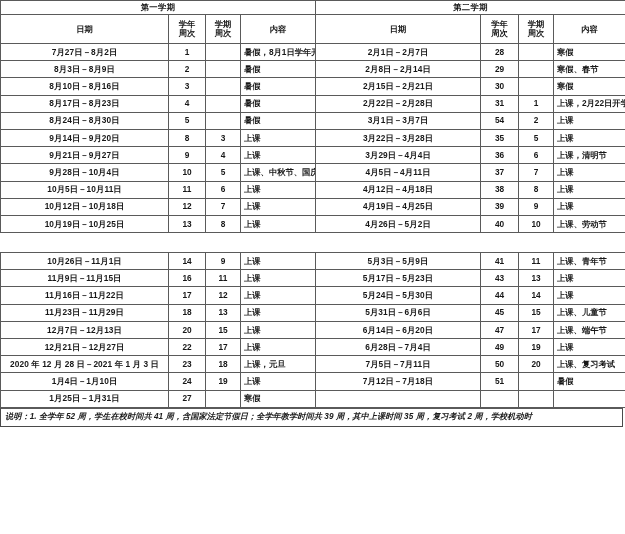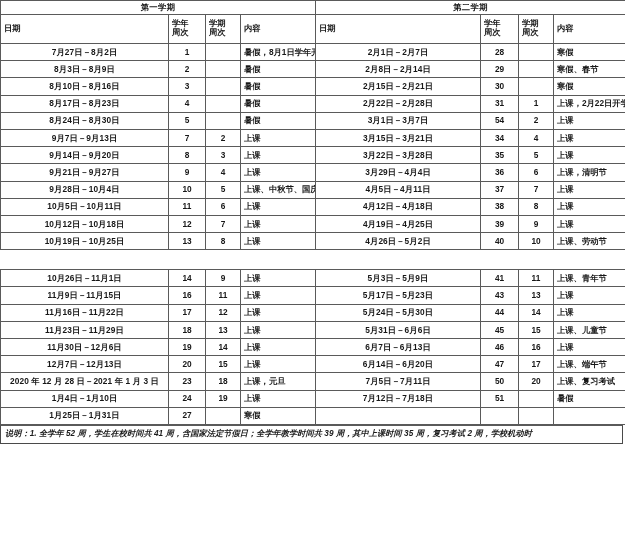--- a/index.html
+++ b/index.html
@@ -54,25 +54,24 @@
 
   .sem-title {
     height: 13px;
     text-align: center;
     font-size: 8.6px;
     letter-spacing: 0.4px;
   }
 
   .hd {
     height: 28px;
-    text-align: left;
+    text-align: center;
     font-size: 8.6px;
     line-height: 1.25;
     white-space: normal;
-    font-family: Liberation Serif, serif;
   }
 
   .row td { height: 16.2px; }
   .cell-date { text-align: center; padding-left: 4px; letter-spacing: 0.1px; }
   .cell-num  { text-align: center; font-size: 8.1px; }
   .cell-ct   { text-align: left; padding-left: 5px; }
   .cell-empty { }
 
   .gap {
     height: 19px;
@@ -183,30 +182,20 @@
           <td class="cell-date">8月24日－8月30日</td>
           <td class="cell-num">5</td>
           <td class="cell-num cell-empty"></td>
           <td class="cell-ct">暑假</td>
           <td class="cell-date">3月1日－3月7日</td>
           <td class="cell-num">54</td>
           <td class="cell-num">2</td>
           <td class="cell-ct">上课</td>
         </tr>
         <tr class="row">
-          <td class="cell-date">9月7日－9月13日</td>
-          <td class="cell-num">7</td>
-          <td class="cell-num">2</td>
-          <td class="cell-ct">上课</td>
-          <td class="cell-date">3月15日－3月21日</td>
-          <td class="cell-num">34</td>
-          <td class="cell-num">4</td>
-          <td class="cell-ct">上课</td>
-        </tr>
-        <tr class="row">
           <td class="cell-date">9月14日－9月20日</td>
           <td class="cell-num">8</td>
           <td class="cell-num">3</td>
           <td class="cell-ct">上课</td>
           <td class="cell-date">3月22日－3月28日</td>
           <td class="cell-num">35</td>
           <td class="cell-num">5</td>
           <td class="cell-ct">上课</td>
         </tr>
         <tr class="row">
@@ -310,38 +299,38 @@
           <td class="cell-date">11月23日－11月29日</td>
           <td class="cell-num">18</td>
           <td class="cell-num">13</td>
           <td class="cell-ct">上课</td>
           <td class="cell-date">5月31日－6月6日</td>
           <td class="cell-num">45</td>
           <td class="cell-num">15</td>
           <td class="cell-ct">上课、儿童节</td>
         </tr>
         <tr class="row">
-          <td class="cell-date">11月30日－12月6日</td>
-          <td class="cell-num">19</td>
-          <td class="cell-num">14</td>
-          <td class="cell-ct">上课</td>
-          <td class="cell-date">6月7日－6月13日</td>
-          <td class="cell-num">46</td>
-          <td class="cell-num">16</td>
-          <td class="cell-ct">上课</td>
-        </tr>
-        <tr class="row">
           <td class="cell-date">12月7日－12月13日</td>
           <td class="cell-num">20</td>
           <td class="cell-num">15</td>
           <td class="cell-ct">上课</td>
           <td class="cell-date">6月14日－6月20日</td>
           <td class="cell-num">47</td>
           <td class="cell-num">17</td>
           <td class="cell-ct">上课、端午节</td>
+        </tr>
+        <tr class="row">
+          <td class="cell-date">12月21日－12月27日</td>
+          <td class="cell-num">22</td>
+          <td class="cell-num">17</td>
+          <td class="cell-ct">上课</td>
+          <td class="cell-date">6月28日－7月4日</td>
+          <td class="cell-num">49</td>
+          <td class="cell-num">19</td>
+          <td class="cell-ct">上课</td>
         </tr>
         <tr class="row">
           <td class="cell-date">2020 年 12 月 28 日－2021 年 1 月 3 日</td>
           <td class="cell-num">23</td>
           <td class="cell-num">18</td>
           <td class="cell-ct">上课，元旦</td>
           <td class="cell-date">7月5日－7月11日</td>
           <td class="cell-num">50</td>
           <td class="cell-num">20</td>
           <td class="cell-ct">上课、复习考试</td>

